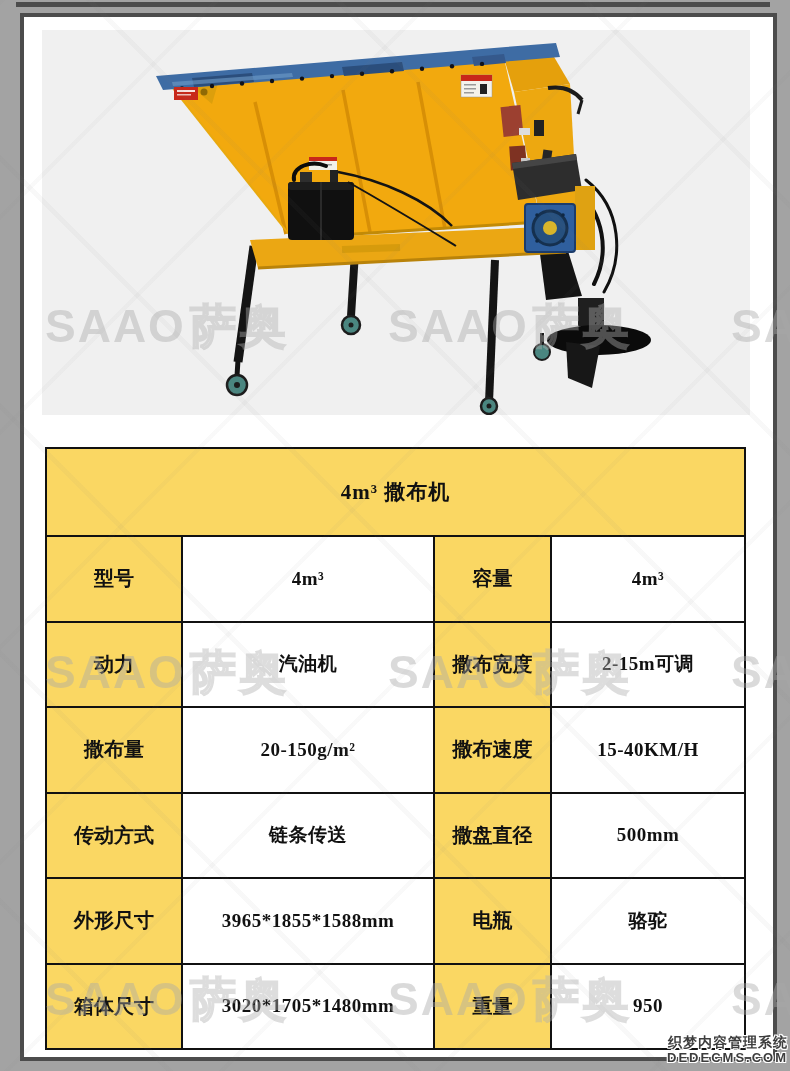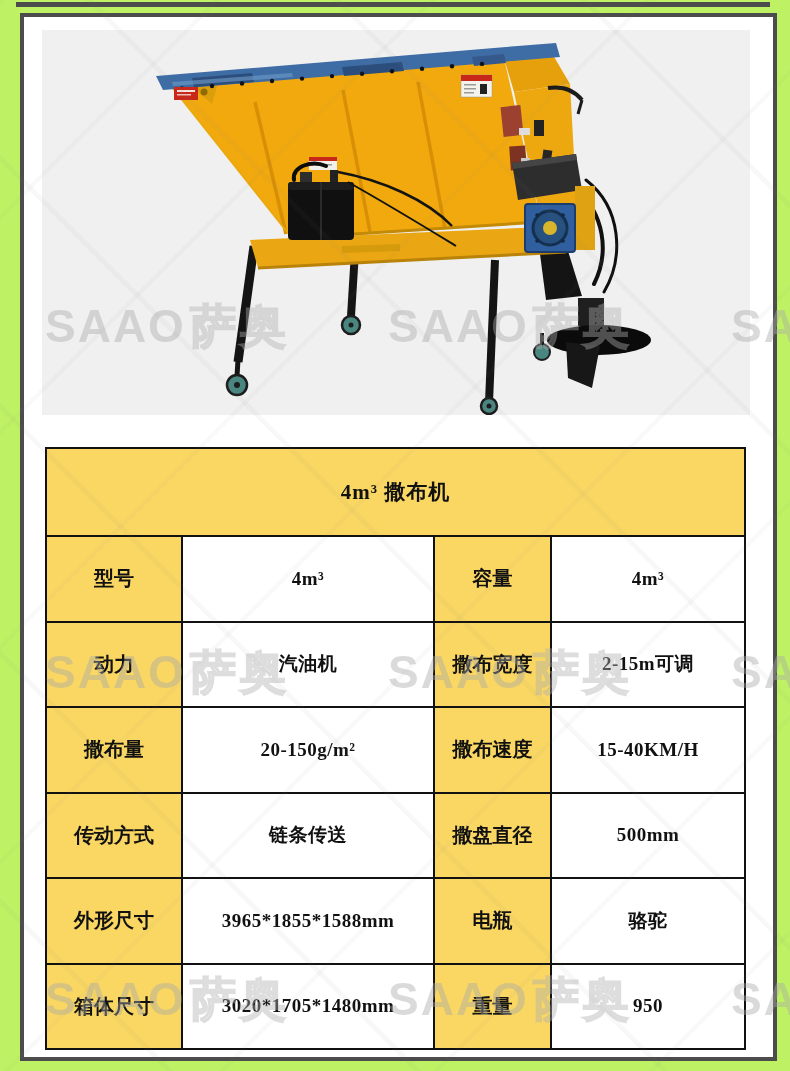--- a/index.html
+++ b/index.html
@@ -1,16 +1,16 @@
 <!DOCTYPE html>
 <html><head>
 <meta charset="utf-8">
 <style>
   html,body{margin:0;padding:0;background:#ffffff;}
-  .stage{position:relative;width:790px;height:1071px;background:#bef264;overflow:hidden;
+  .stage{position:relative;width:790px;height:1071px;background:#a3a3a3;overflow:hidden;
          font-family:"Liberation Serif","DejaVu Serif",serif;}
 
   
   .topbar{position:absolute;left:16px;top:2px;width:754px;height:5px;background:#4c4c4c;}
 
   
   .frame{position:absolute;left:20px;top:13px;width:749px;height:1040px;
          border:4px solid #4c4c4c;background:#ffffff;}
 
   
@@ -238,14 +238,18 @@
       <span class="wm-item wm-p1"><i class="wm-lat">SAAO</i><i class="wm-cn">萨奥</i></span>
       <span class="wm-item wm-p2"><i class="wm-lat">SAAO</i></span>
     </div>
     <div class="wm-row" style="top:973px">
       <span class="wm-item wm-p0"><i class="wm-lat">SAAO</i><i class="wm-cn">萨奥</i></span>
       <span class="wm-item wm-p1"><i class="wm-lat">SAAO</i><i class="wm-cn">萨奥</i></span>
       <span class="wm-item wm-p2"><i class="wm-lat">SAAO</i></span>
     </div>
   </div>
 
+  <div class="cms">
+    <div class="cms-l1">织梦内容管理系统</div>
+    <div class="cms-l2">DEDECMS.COM</div>
+  </div>
 
 </div>
 
 </body></html>

